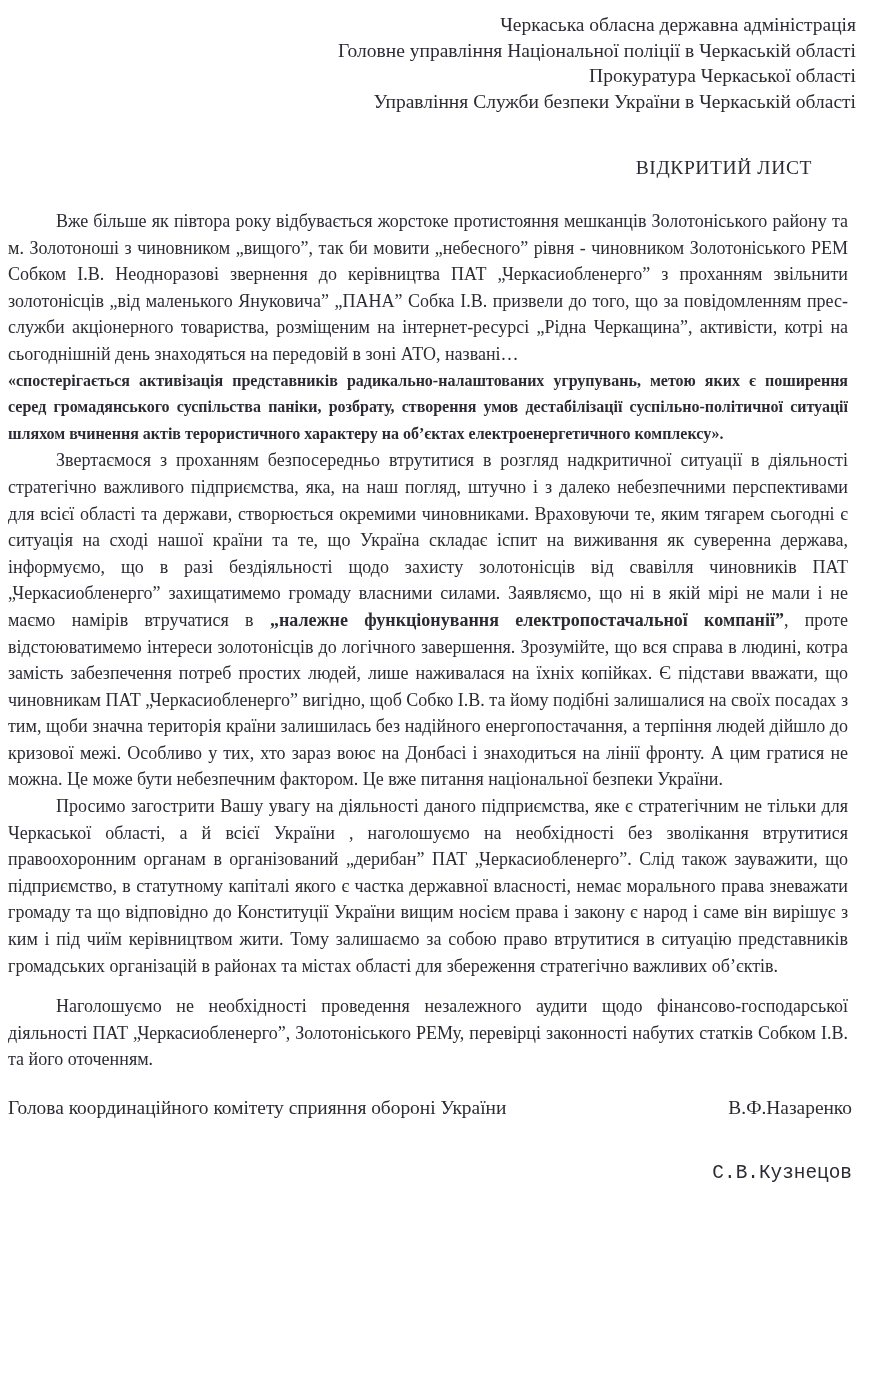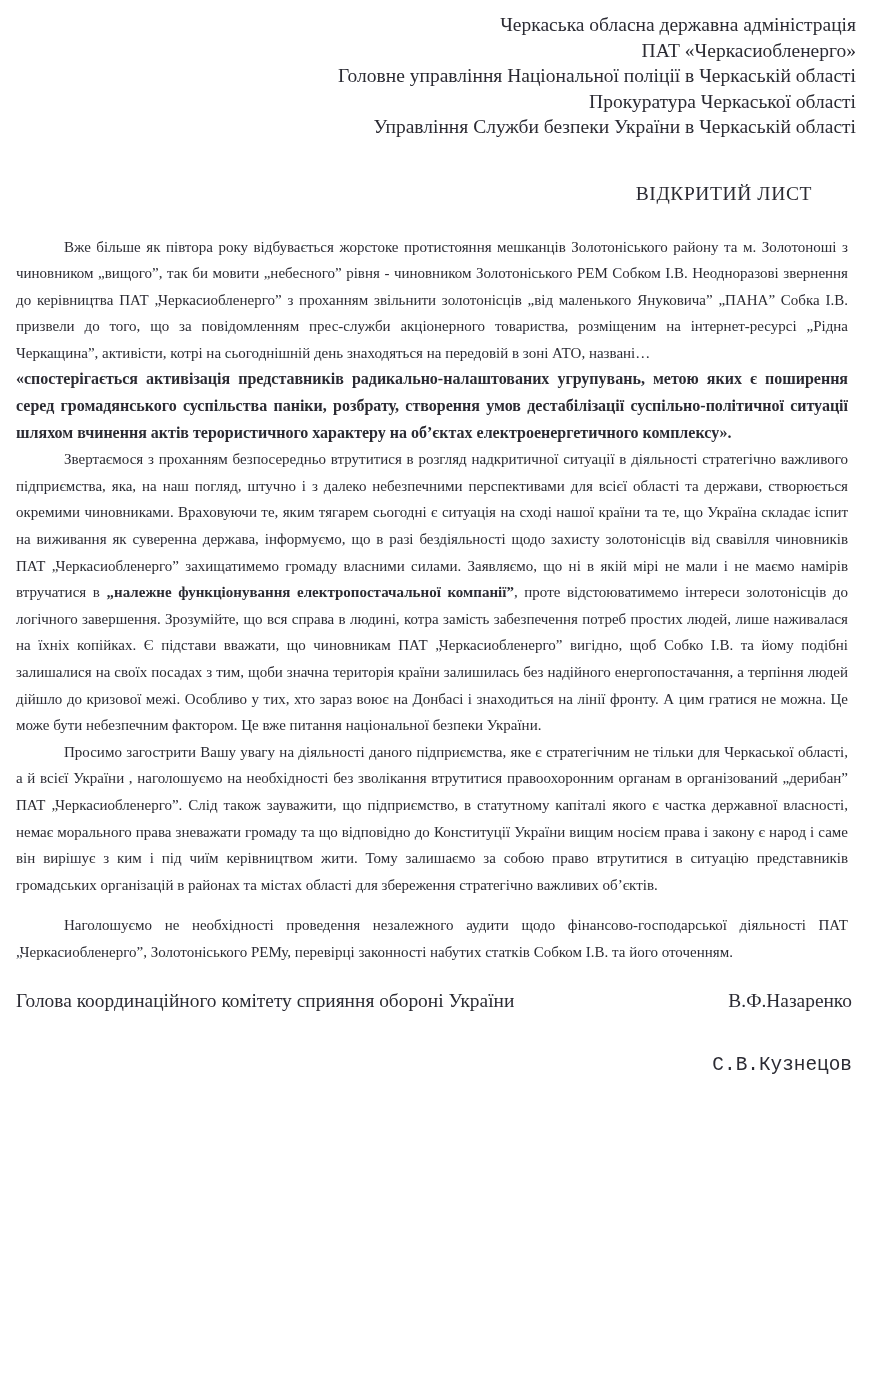--- a/index.html
+++ b/index.html
@@ -14,21 +14,21 @@
     font-family: "Liberation Serif", "DejaVu Serif", serif;
     color: #2b2b33;
     -webkit-font-smoothing: antialiased;
     overflow: hidden;
   }
   .page {
     position: relative;
     width: 876px;
     height: 1400px;
     box-sizing: border-box;
-    padding: 10px 14px 0 16px;
+    padding: 10px 14px 0 8px;
   }
 
   
   .addressees {
     text-align: right;
     font-size: 19.5px;
     line-height: 25.5px;
     padding-right: 6px;
     margin-top: 2px;
   }
@@ -46,21 +46,21 @@
     padding-right: 50px;
   }
 
   
   .body-block {
     margin-top: 28px;
     padding-right: 14px;
   }
   p.para {
     margin: 0;
-    font-size: 15px;
+    font-size: 18px;
     line-height: 26.6px;
     text-align: justify;
     text-justify: inter-word;
     text-indent: 48px;
     hyphens: none;
   }
   p.quote-bold {
     margin: 0;
     font-size: 16px;
     line-height: 26.6px;
@@ -103,21 +103,20 @@
   .sig-spacer-md { height: 14px; }
   .sig-spacer-sm { height: 8px; }
 </style>
 </head>
 <body>
 
 <div class="page">
 
   <div class="addressees">
     <div class="line">Черкаська обласна державна адміністрація</div>
-    <div class="line">ПАТ «Черкасиобленерго»</div>
     <div class="line">Головне управління Національної поліції в Черкаській області</div>
     <div class="line">Прокуратура Черкаської області</div>
     <div class="line">Управління Служби безпеки України в Черкаській області</div>
   </div>
 
   <div class="doc-title">ВІДКРИТИЙ ЛИСТ</div>
 
   <div class="body-block">
 
     <p class="para">Вже більше як  півтора року відбувається жорстоке протистояння мешканців Золотоніського району та м. Золотоноші з чиновником „вищого”, так би мовити „небесного” рівня - чиновником Золотоніського РЕМ Собком І.В. Неодноразові звернення до керівництва ПАТ „Черкасиобленерго” з проханням звільнити золотонісців „від маленького Януковича” „ПАНА” Собка І.В. призвели до того, що за повідомленням прес-служби акціонерного товариства, розміщеним на інтернет-ресурсі „Рідна Черкащина”, активісти, котрі на сьогоднішній день знаходяться на передовій в зоні АТО, названі…</p>

